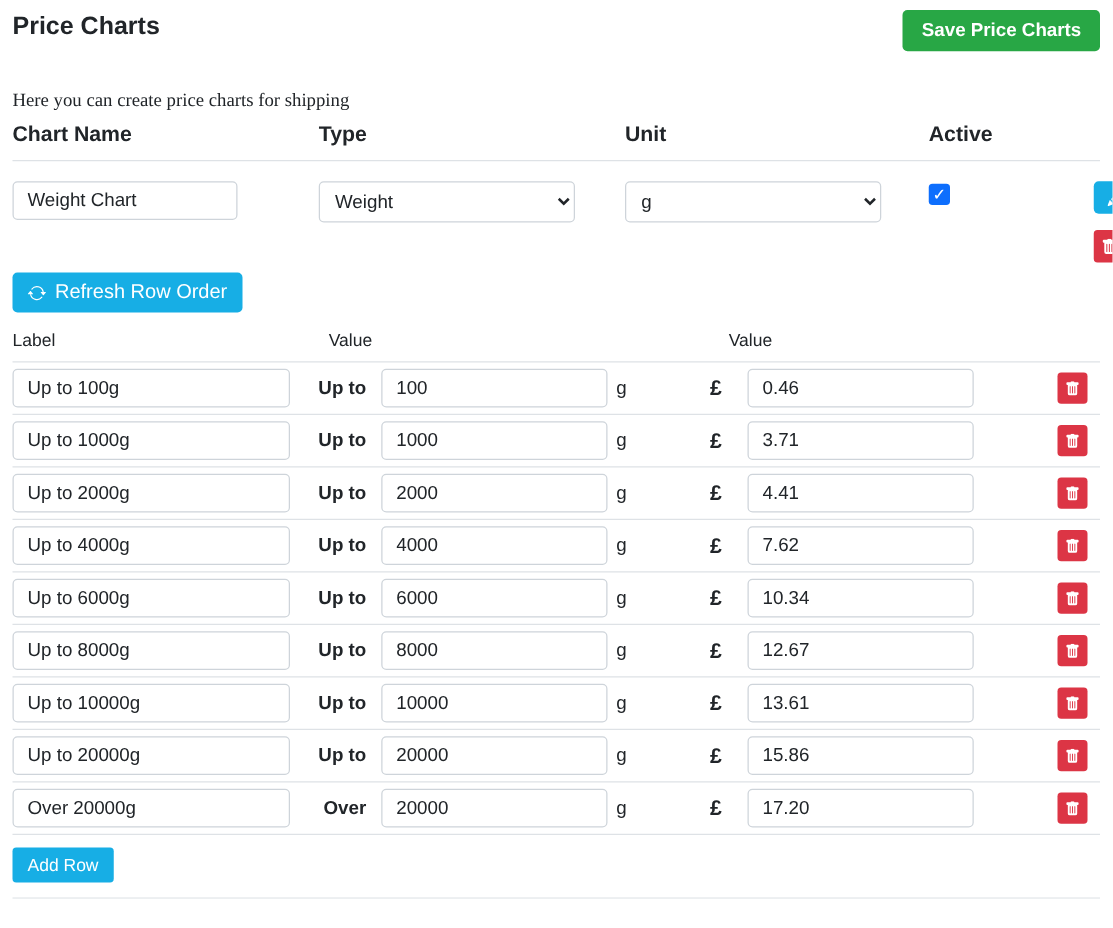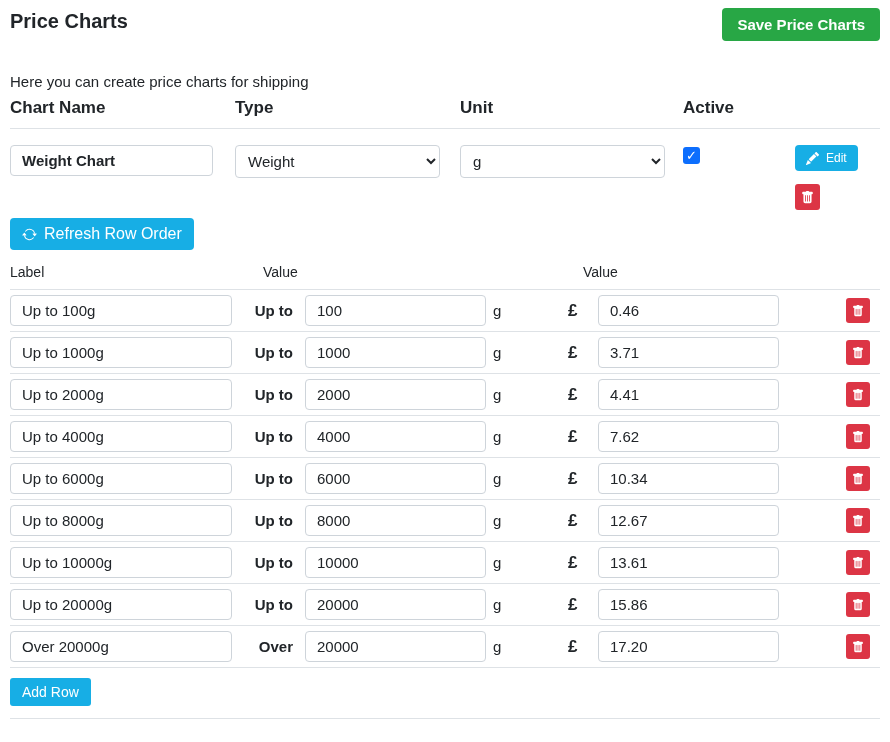--- a/index.html
+++ b/index.html
@@ -14,46 +14,47 @@
 
   
   .topbar { display: flex; justify-content: space-between; align-items: flex-start; }
   .page-title { font-size: 20px; font-weight: 700; margin: 2px 0 16px 0; }
   .btn { border: none; border-radius: 4px; cursor: pointer; font-family: inherit; display: inline-flex; align-items: center; gap: 7px; }
   .btn-success { background: #28a745; color: #fff; font-size: 15px; font-weight: 600; padding: 8px 15px; }
   .btn-info { background: #17aee5; color: #fff; }
 
   
   .intro p { margin: 0; }
-  .intro .line1 { margin-top: 24px; }
+  .intro .line1 { margin-top: 24px; font-family: Liberation Serif, serif; }
   .intro .line2 { margin-top: 15px; margin-bottom: 18px; }
 
   
   .chart-grid {
     display: grid;
     grid-template-columns: 225px 225px 223px 112px 1fr;
     align-items: start;
+    gap: 20px;
   }
   .chart-head {
     font-size: 17px; font-weight: 700;
     padding: 8px 0 10px 0;
     border-bottom: 1px solid #dee2e6;
   }
   .chart-row { padding: 16px 0 6px 0; }
   .text-input {
     height: 31px;
     border: 1px solid #ced4da;
     border-radius: 4px;
     padding: 0 11px;
     font-size: 15px;
     color: #212529;
     font-family: inherit;
     outline: none;
   }
-  .chart-name-input { width: 203px; font-weight: bold; }
+  .chart-name-input { width: 180px; }
   .select {
     width: 205px; height: 33px;
     border: 1px solid #ced4da;
     border-radius: 4px;
     background: #fff;
     font-size: 15px;
     color: #212529;
     font-family: inherit;
     padding: 0 8px;
   }

